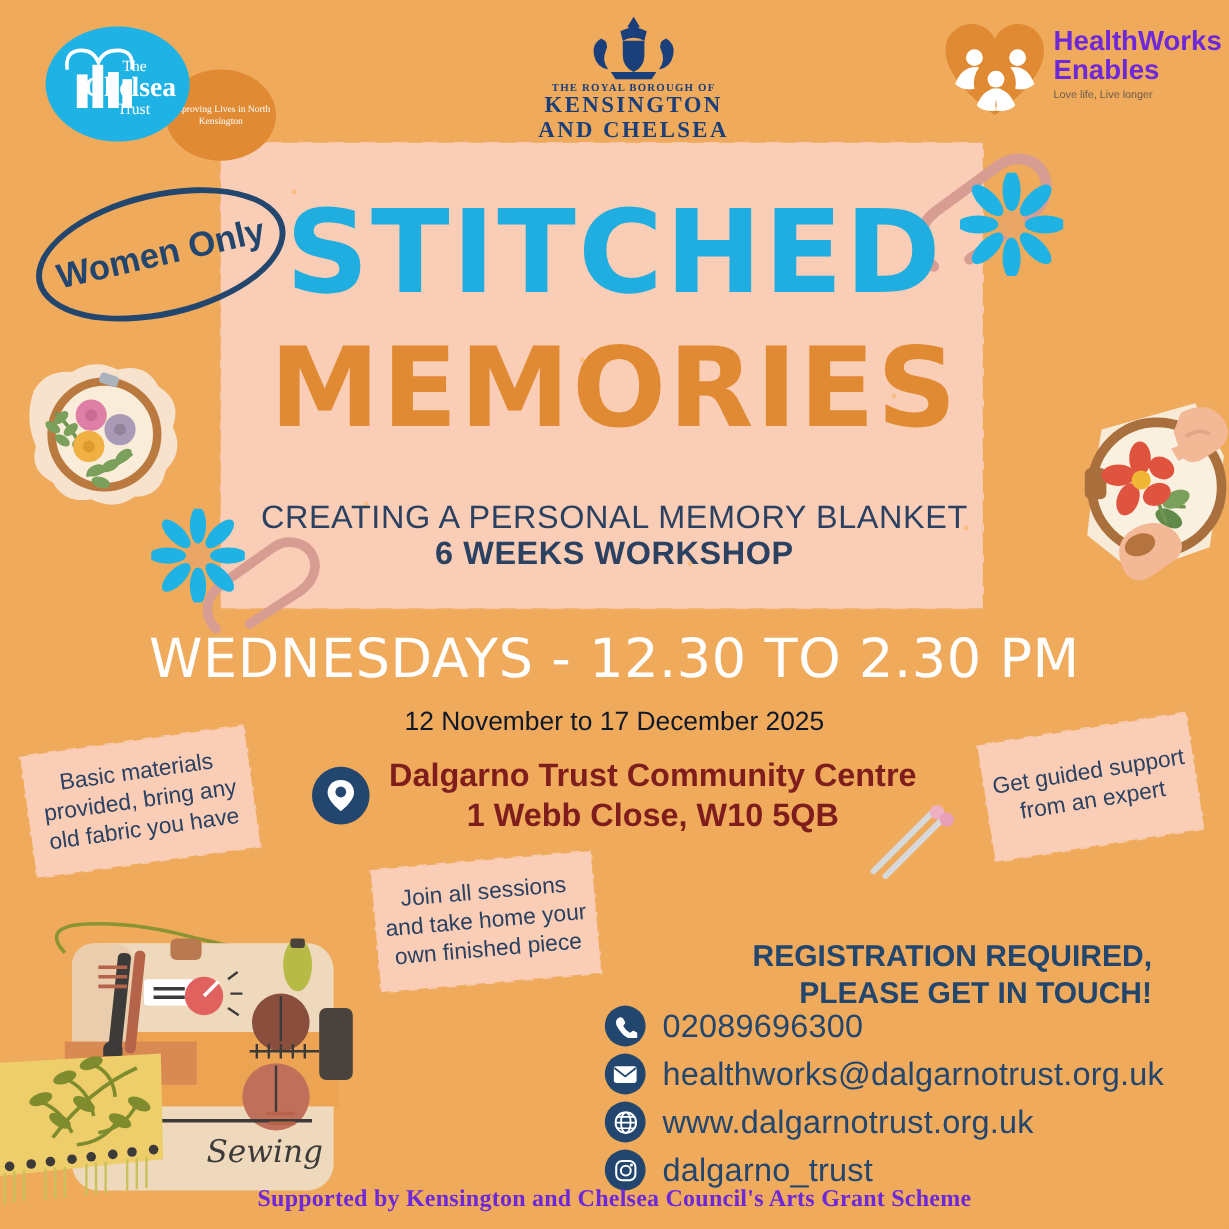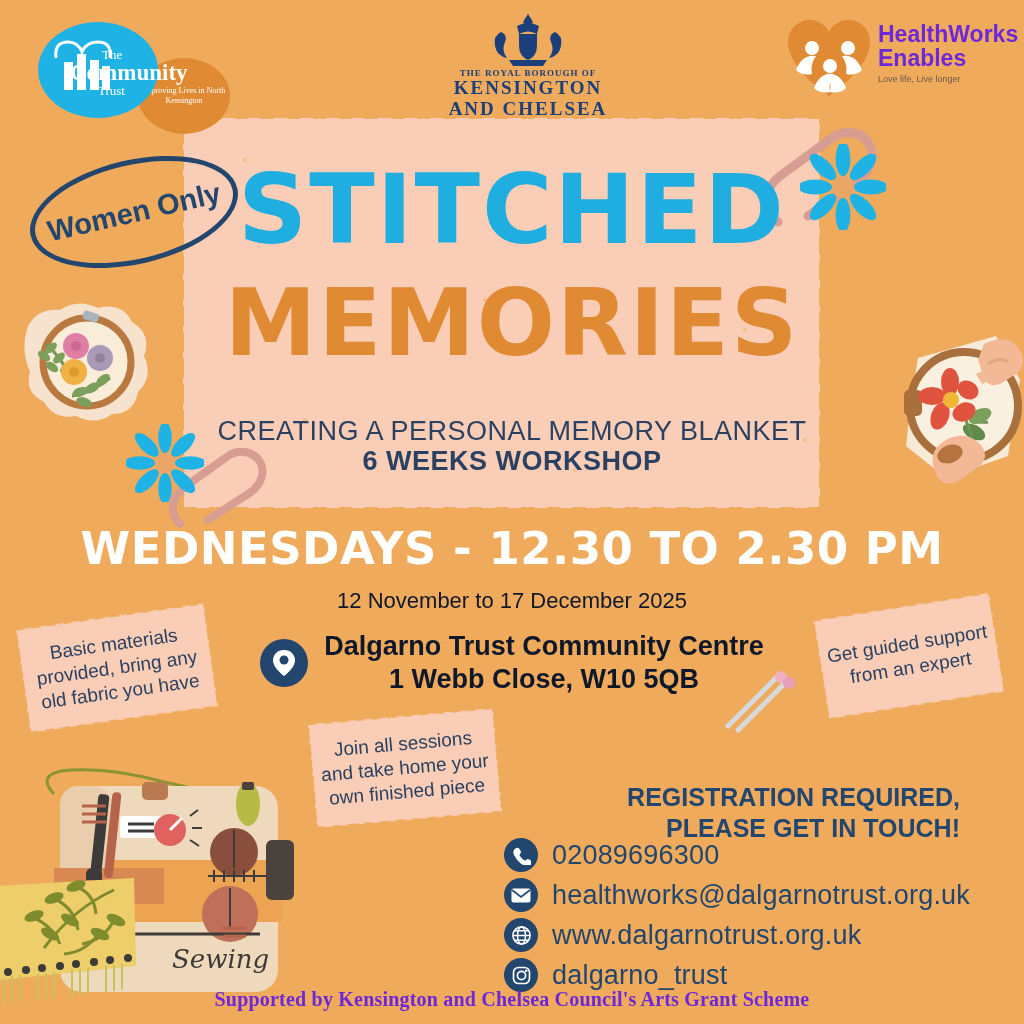--- a/index.html
+++ b/index.html
@@ -65,36 +65,36 @@
     position:absolute;inset:0;border:5px solid #22466e;border-radius:50%;
   }
   .women-only .wo-label{
     position:absolute;inset:0;display:flex;align-items:center;justify-content:center;
     color:#22466e;font-size:29px;font-weight:700;font-family:"Liberation Sans",sans-serif;
   }
 
   
   .when{
     position:absolute;left:0;top:522px;width:100%;text-align:center;
-    color:#ffffff;font-size:45px;font-weight:700;letter-spacing:.5px;
+    color:#ffffff;font-size:45px;font-weight:400;letter-spacing:.5px;
     font-family:"DejaVu Sans",sans-serif;
   }
   .dates{
     position:absolute;left:0;top:588px;width:100%;text-align:center;
     color:#0f172a;font-size:22px;font-weight:400;
   }
   .venue-wrap{
     position:absolute;left:0;top:630px;width:100%;
     display:flex;justify-content:center;align-items:center;gap:16px;
   }
   .pin{
     width:48px;height:48px;border-radius:50%;background:#22466e;
     display:flex;align-items:center;justify-content:center;flex:0 0 auto;
   }
-  .venue-text{color:#0f172a;font-size:27px;font-weight:800;line-height:1.22;text-align:center;}
+  .venue-text{color:#7f1d1d;font-size:27px;font-weight:800;line-height:1.22;text-align:center;}
 
   
   .note{
     position:absolute;background:#f9cdb6;color:#2b4162;
     font-size:19px;line-height:1.28;font-weight:500;text-align:center;
     display:flex;align-items:center;justify-content:center;padding:10px 8px;
     box-sizing:border-box;
   }
   .note .zz-top,.note .zz-bot{height:9px;background-size:16px 9px;}
   .note .zz-top{top:-8px;background-image:
@@ -346,21 +346,21 @@
     <div class="dal-main"></div>
     <svg style="position:absolute;left:22px;top:22px" width="66" height="58" viewBox="0 0 66 58">
       <path d="M4 22 Q2 6 16 6 Q26 6 30 16 Q34 6 46 6 Q60 6 58 22" fill="none" stroke="#fff" stroke-width="3"></path>
       <rect x="12" y="26" width="9" height="28" fill="#fff"></rect>
       <rect x="25" y="18" width="9" height="36" fill="#fff"></rect>
       <rect x="38" y="24" width="9" height="30" fill="#fff"></rect>
       <rect x="50" y="30" width="8" height="24" fill="#fff"></rect>
     </svg>
     <div class="dal-words">
       <div class="dal-the">The</div>
-      <div class="dal-name">Community</div>
+      <div class="dal-name">Chelsea</div>
       <div class="dal-trust">Trust</div>
     </div>
   </div>
 
   <div class="logo-rbkc">
     <svg width="110" height="56" viewBox="0 0 110 56" style="display:block;margin:0 auto">
       <path d="M55 2 l5 8 l-5 6 l-5 -6 Z" fill="#1b3f7a"></path>
       <path d="M44 14 q11 -6 22 0 l-2 8 q-9 -5 -18 0 Z" fill="#1b3f7a"></path>
       <path d="M46 22 h18 v12 q0 10 -9 14 q-9 -4 -9 -14 Z" fill="#1b3f7a"></path>
       <path d="M28 20 q-8 4 -6 14 q2 10 12 12 q-6 -8 -2 -16 q3 -7 -4 -10 Z" fill="#1b3f7a"></path>

